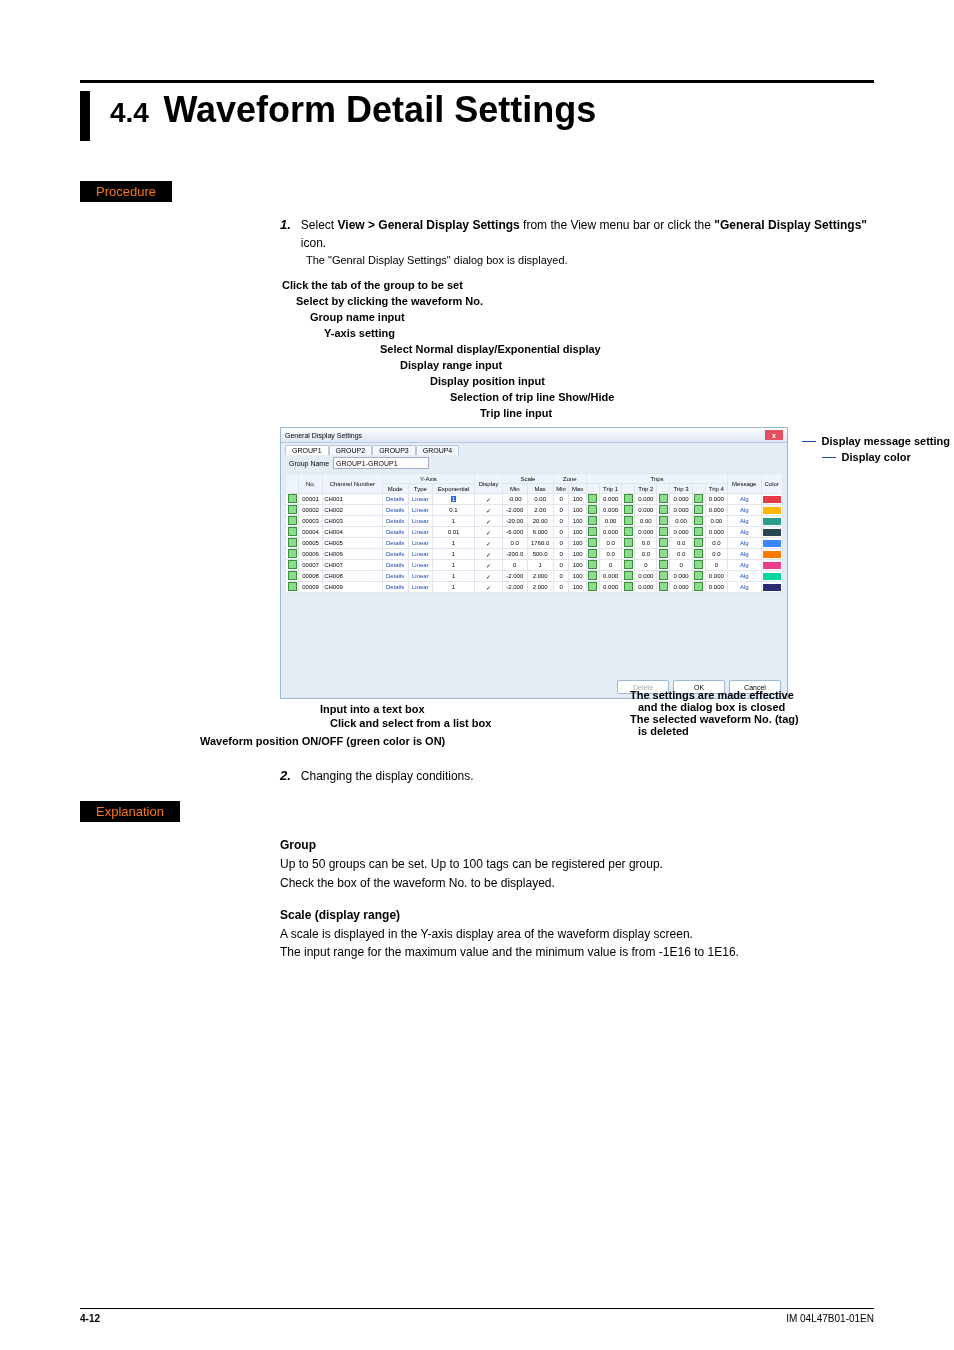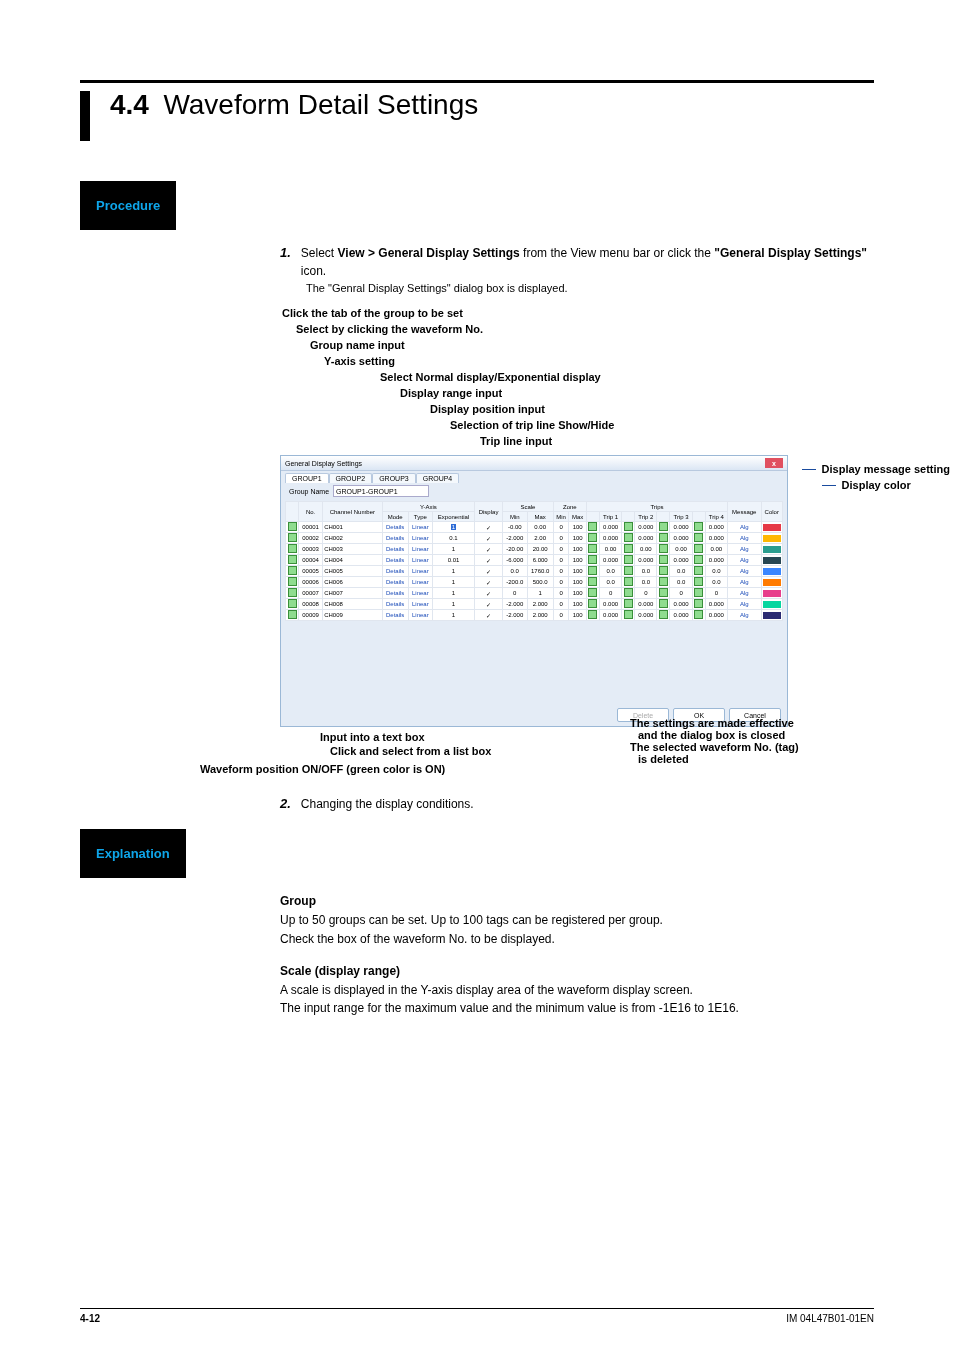--- a/index.html
+++ b/index.html
@@ -1,22 +1,22 @@
 <!DOCTYPE html>
 <html><head>
 <meta charset="utf-8">
 <style>
 html,body{margin:0;padding:0;background:#fff;font-family:Arial,Helvetica,sans-serif;color:#000}
 .page{width:954px;height:1350px;margin:0;position:relative;box-sizing:border-box;padding:80px 80px 40px 80px}
 .black-rule{height:3px;background:#000;margin:0 0 6px 0}
 .title-row{display:flex;align-items:flex-start;gap:20px}
 .title-bar{width:10px;height:50px;background:#000;flex-shrink:0;margin-top:2px}
 .section-num{font-size:28px;font-weight:bold;margin-right:10px}
-.section-title{font-size:28px;font-weight:normal}
-.sub-label{background:#000;color:#0ea5e9;font-weight:bold;padding:17px 16px;display:inline-block;font-size:13px;margin-top:40px}
+.section-title{font-size:36px;font-weight:bold}
+.sub-label{background:#000;color:#f97316;font-weight:normal;padding:3px 16px;display:inline-block;font-size:13px;margin-top:40px}
 .content-col{margin-left:200px;margin-top:14px}
 .step-row{display:flex;align-items:baseline;gap:10px;margin-top:6px}
 .step-num{font-style:italic;font-weight:bold;font-size:13px}
 .step-text{font-size:12px;line-height:1.5}
 .step-sub{font-size:11px;margin-left:26px;margin-top:2px}
 .figure-wrap{margin-left:200px;margin-top:12px;position:relative;width:560px}
 .callout-list{font-size:11px;font-weight:bold;line-height:1.45}
 .callout-list .lev1{padding-left:2px}
 .callout-list .lev2{padding-left:16px}
 .callout-list .lev3{padding-left:30px}

